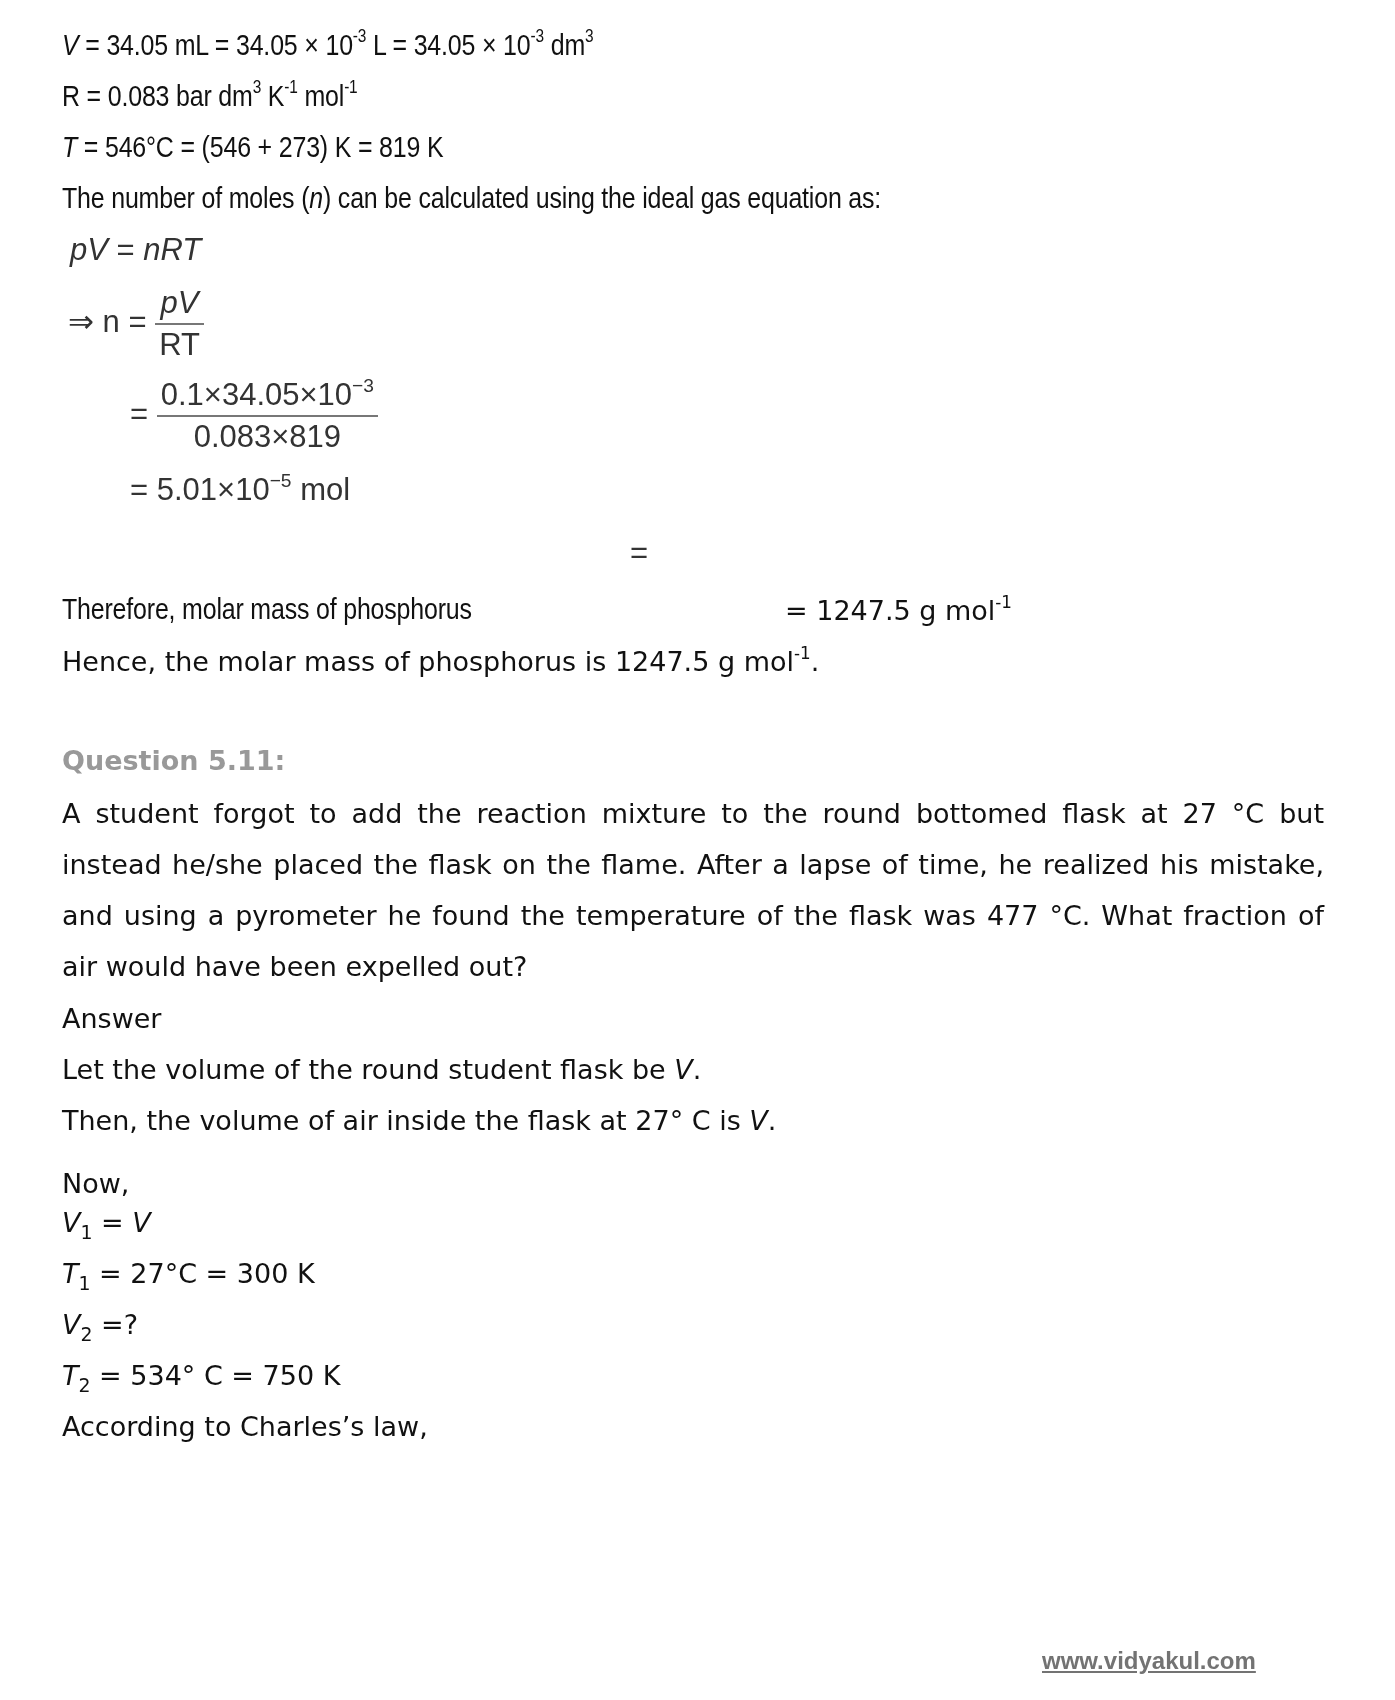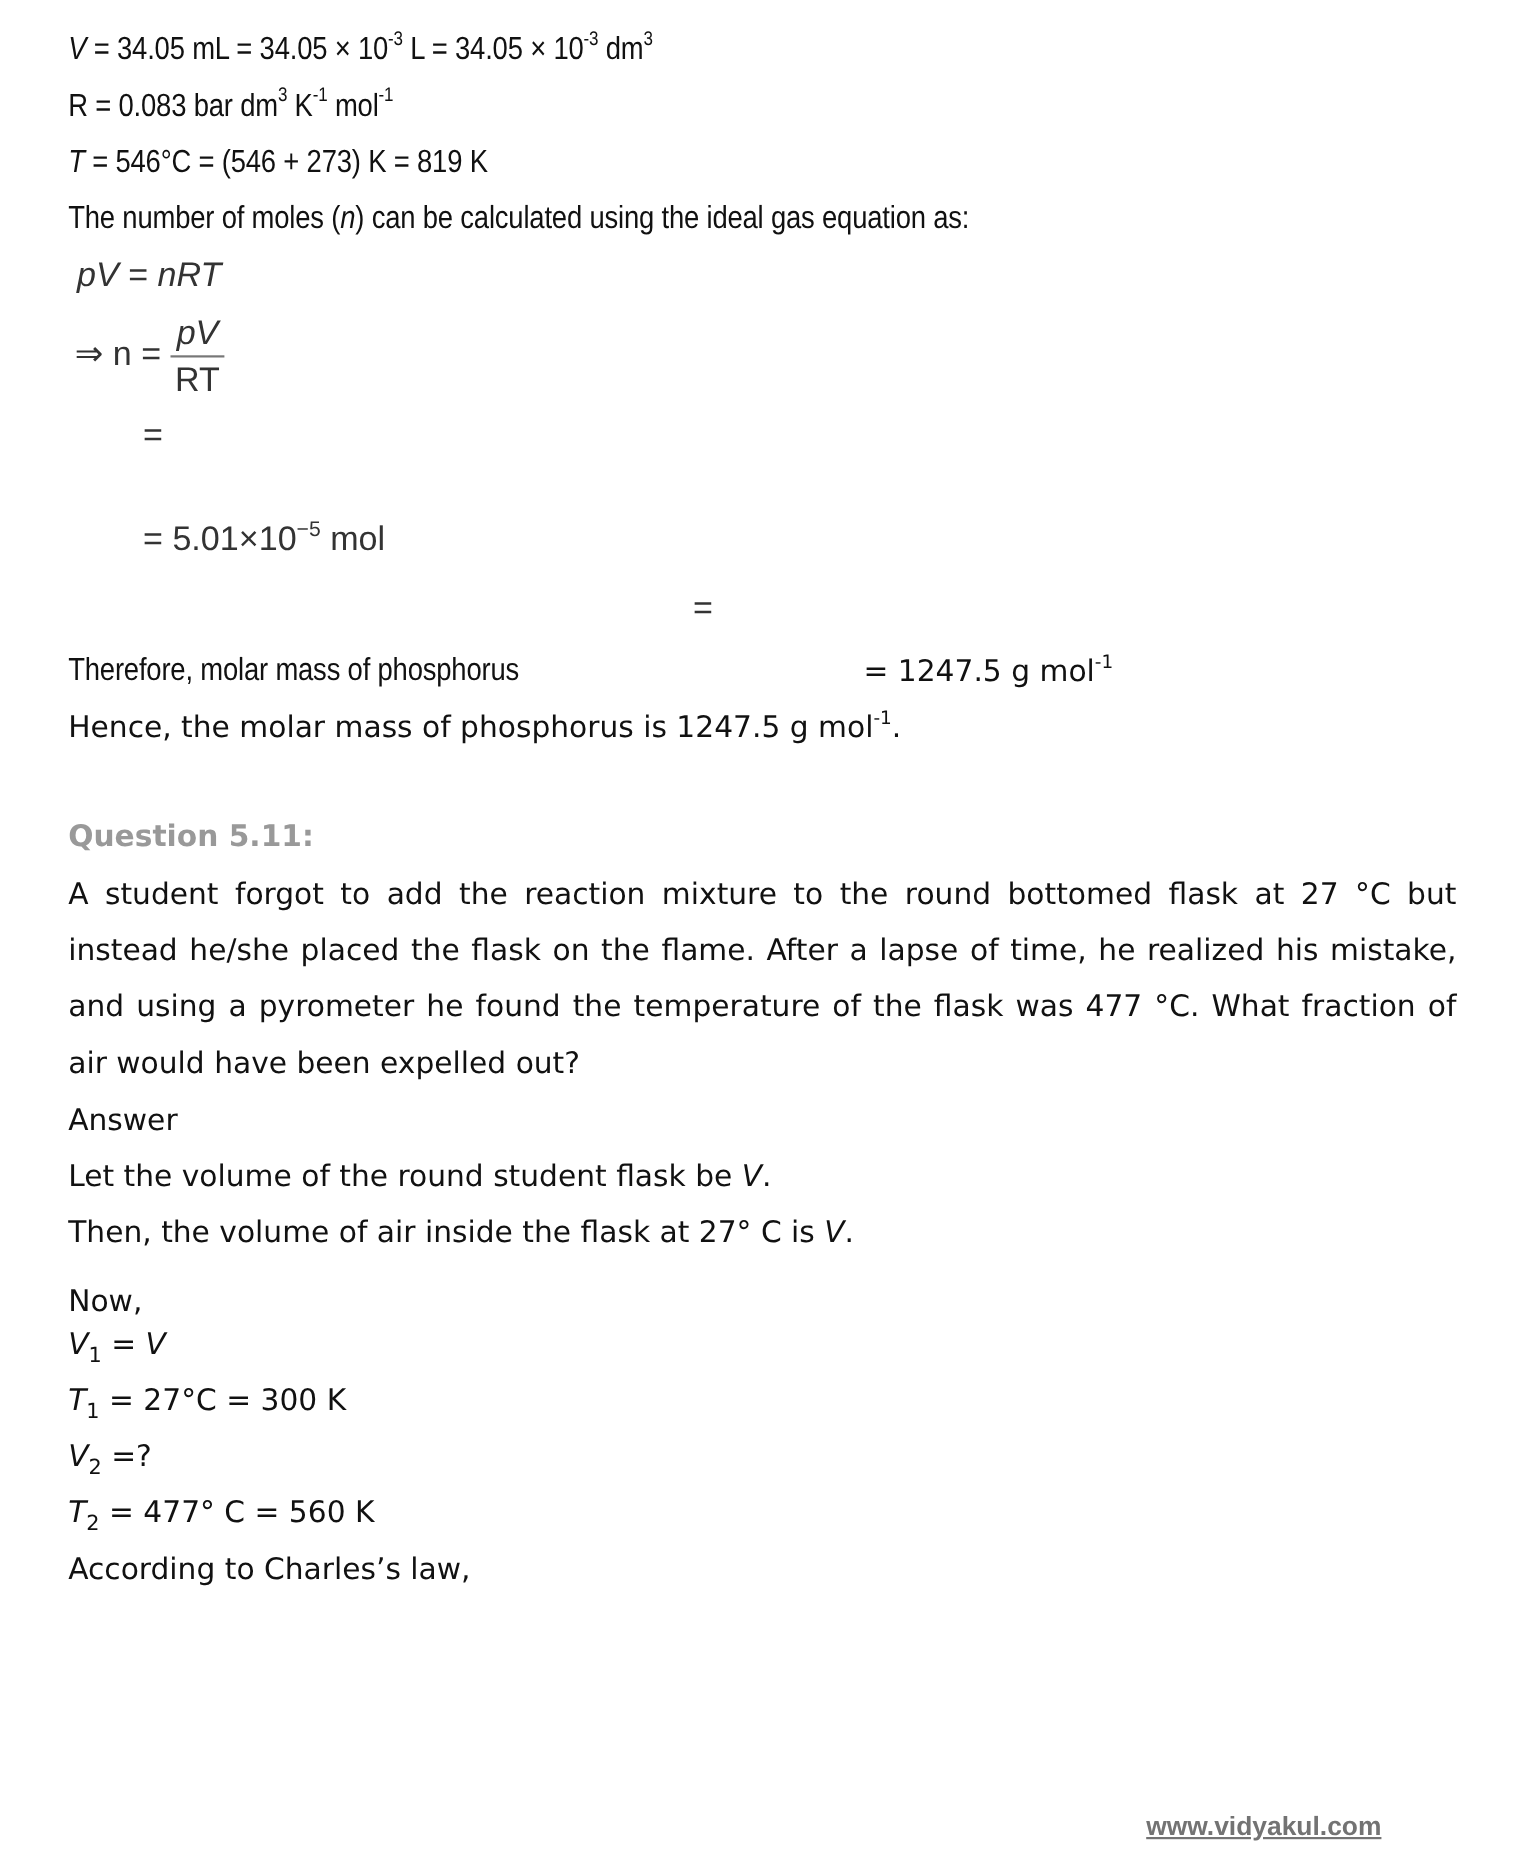--- a/index.html
+++ b/index.html
@@ -44,21 +44,25 @@
 
 <div class="math" style="left:68px; top:285px;">
   <span>⇒ n = </span><span class="frac">
       <span class="num it">pV</span>
       <span class="bar"></span>
       <span class="den">RT</span>
     </span>
 </div>
 
 <div class="math" style="left:130px; top:377px;">
-  <span>= </span>
+  <span>= </span><span class="frac">
+      <span class="num"><span>0.1×34.05×10</span><sup>−3</sup></span>
+      <span class="bar"></span>
+      <span class="den">0.083×819</span>
+    </span>
 </div>
 
 <div class="math" style="left:130px; top:472px;">
   <span>= 5.01×10</span><sup>−5</sup><span> mol</span>
 </div>
 
 <div class="line narrow" style="top:592px;">Therefore, molar mass of phosphorus</div>
 <div class="math" style="left:630px; top:535px;">
   <span>=</span>
 </div>
@@ -84,17 +88,17 @@
 <div class="line" style="top:1206px;">
   <span class="it">V</span><sub>1</sub><span> = </span><span class="it">V</span>
 </div>
 <div class="line" style="top:1257px;">
   <span class="it">T</span><sub>1</sub><span> = 27°C = 300 K</span>
 </div>
 <div class="line" style="top:1308px;">
   <span class="it">V</span><sub>2</sub><span> =?</span>
 </div>
 <div class="line" style="top:1359px;">
-  <span class="it">T</span><sub>2</sub><span> = 477° C = 560 K</span>
+  <span class="it">T</span><sub>2</sub><span> = 534° C = 750 K</span>
 </div>
 <div class="line" style="top:1410px;">According to Charles’s law,</div>
 
 <a class="footer-link">www.vidyakul.com</a>
 
 </body></html>

